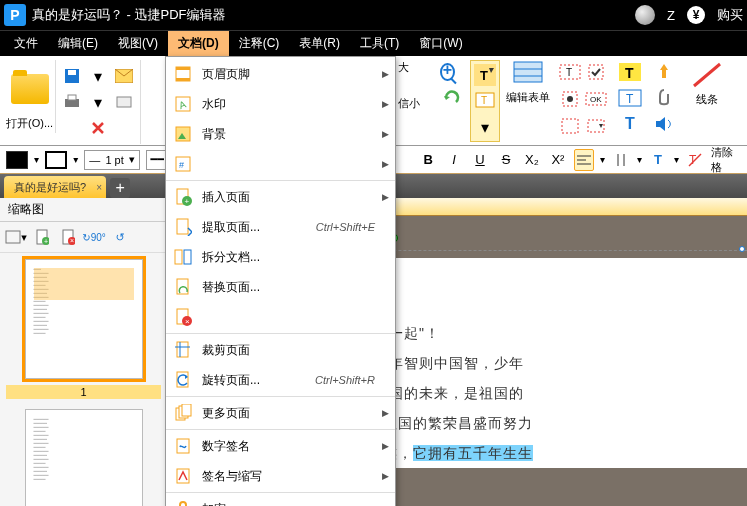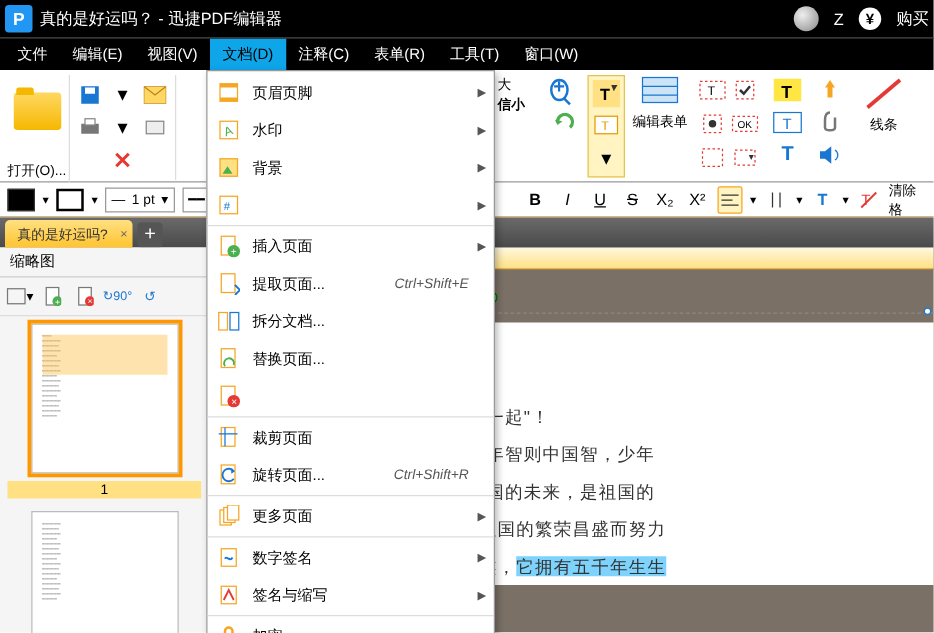--- a/index.html
+++ b/index.html
@@ -9,31 +9,31 @@
   .titlebar { height: 30px; background: #000; color: #fff; display: flex; align-items: center; padding: 0 4px; font-size: 13px; }
   .app-icon { width: 22px; height: 22px; background: #2196F3; border-radius: 3px; margin-right: 6px; display: flex; align-items: center; justify-content: center; color: #fff; font-weight: bold; font-size: 14px; }
   .title-text { flex: 1; }
   .title-right { display: flex; align-items: center; gap: 12px; }
   .globe-icon { width: 20px; height: 20px; border-radius: 50%; background: radial-gradient(circle at 35% 35%, #eee, #888); }
   .yen-icon { width: 18px; height: 18px; border-radius: 50%; background: #fff; color: #000; display: flex; align-items: center; justify-content: center; font-size: 12px; font-weight: bold; }
   
   
   .menubar { height: 26px; background: #000; color: #fff; display: flex; align-items: center; padding: 0 4px; font-size: 12px; border-top: 1px solid #333; }
   .menu-item { padding: 4px 10px; cursor: pointer; }
-  .menu-item.active { background: #0ea5e9; color: #000; }
+  .menu-item.active { background: #fdba74; color: #000; font-weight: bold; }
   
   
   .toolbar-area { background: #fff; padding: 4px; border-bottom: 1px solid #999; height: 90px; display: flex; align-items: flex-start; position: relative; }
   .tool-group { display: flex; flex-direction: column; align-items: center; border-right: 1px solid #ddd; padding: 2px 2px; }
   .tool-row { display: flex; gap: 2px; }
   .tool-btn { width: 24px; height: 24px; display: flex; align-items: center; justify-content: center; cursor: pointer; border-radius: 2px; }
   .big-btn { width: 42px; height: 54px; display: flex; flex-direction: column; align-items: center; justify-content: center; cursor: pointer; }
   .folder-icon { width: 38px; height: 30px; background: linear-gradient(#ffd862, #f5b800); border-radius: 3px; position: relative; }
   .folder-icon::before { content: ''; position: absolute; top: -4px; left: 2px; width: 14px; height: 6px; background: #f5b800; border-radius: 2px 2px 0 0; }
-  .tool-label { font-size: 11px; margin-top: 13px; }
+  .tool-label { font-size: 11px; margin-top: 0; }
   
   
   .toolbar2 { height: 28px; background: #fff; display: flex; align-items: center; padding: 0 6px; gap: 6px; border-bottom: 1px solid #c8a060; }
   .swatch { width: 24px; height: 18px; background: #000; border: 1px solid #333; cursor: pointer; }
   .pt-select { width: 60px; height: 20px; border: 1px solid #999; font-size: 11px; padding: 0 4px; display: flex; align-items: center; justify-content: space-between; cursor: pointer; }
   .style-btn { width: 22px; height: 22px; display: flex; align-items: center; justify-content: center; font-size: 13px; cursor: pointer; border-radius: 2px; }
   
   
   .tabbar { height: 24px; background: linear-gradient(#6a6a6a, #4a4a4a); display: flex; align-items: flex-end; padding: 0 4px; }
   .doc-tab { height: 22px; background: linear-gradient(#ffe082, #ffc430); border-radius: 4px 4px 0 0; padding: 0 20px 0 10px; font-size: 11px; display: flex; align-items: center; position: relative; cursor: pointer; color: #333; }
@@ -148,21 +148,21 @@
           <svg width="16" height="16">
             <path d="M3 3 L13 13 M13 3 L3 13" stroke="#e53935" stroke-width="2.5"></path>
           </svg>
         </div>
     </div>
   </div>
 
   <div class="tool-icons-right">
     <span style="font-size:11px;align-self:center;">大</span>
   </div>
-  <div style="position:absolute; left:398px; top:20px; font-size:11px;font-weight:bold;">信小</div>
+  <div style="position:absolute; left:398px; top:40px; font-size:11px;">信小</div>
 
   <div style="position:absolute; left:438px; top:4px; display:flex; gap:4px; align-items:flex-start;">
     <div class="rt-stack">
       <div class="tool-btn">
           <span class="zoom-big"></span>
           <span style="position:relative;left:-12px;top:-2px;color:#1976d2;font-weight:bold;">+</span>
         </div>
       <div class="tool-btn">
           <svg width="20" height="16">
             <path d="M4 8 A6 6 0 1 1 14 12" stroke="#4caf50" stroke-width="2.5" fill="none"></path>

